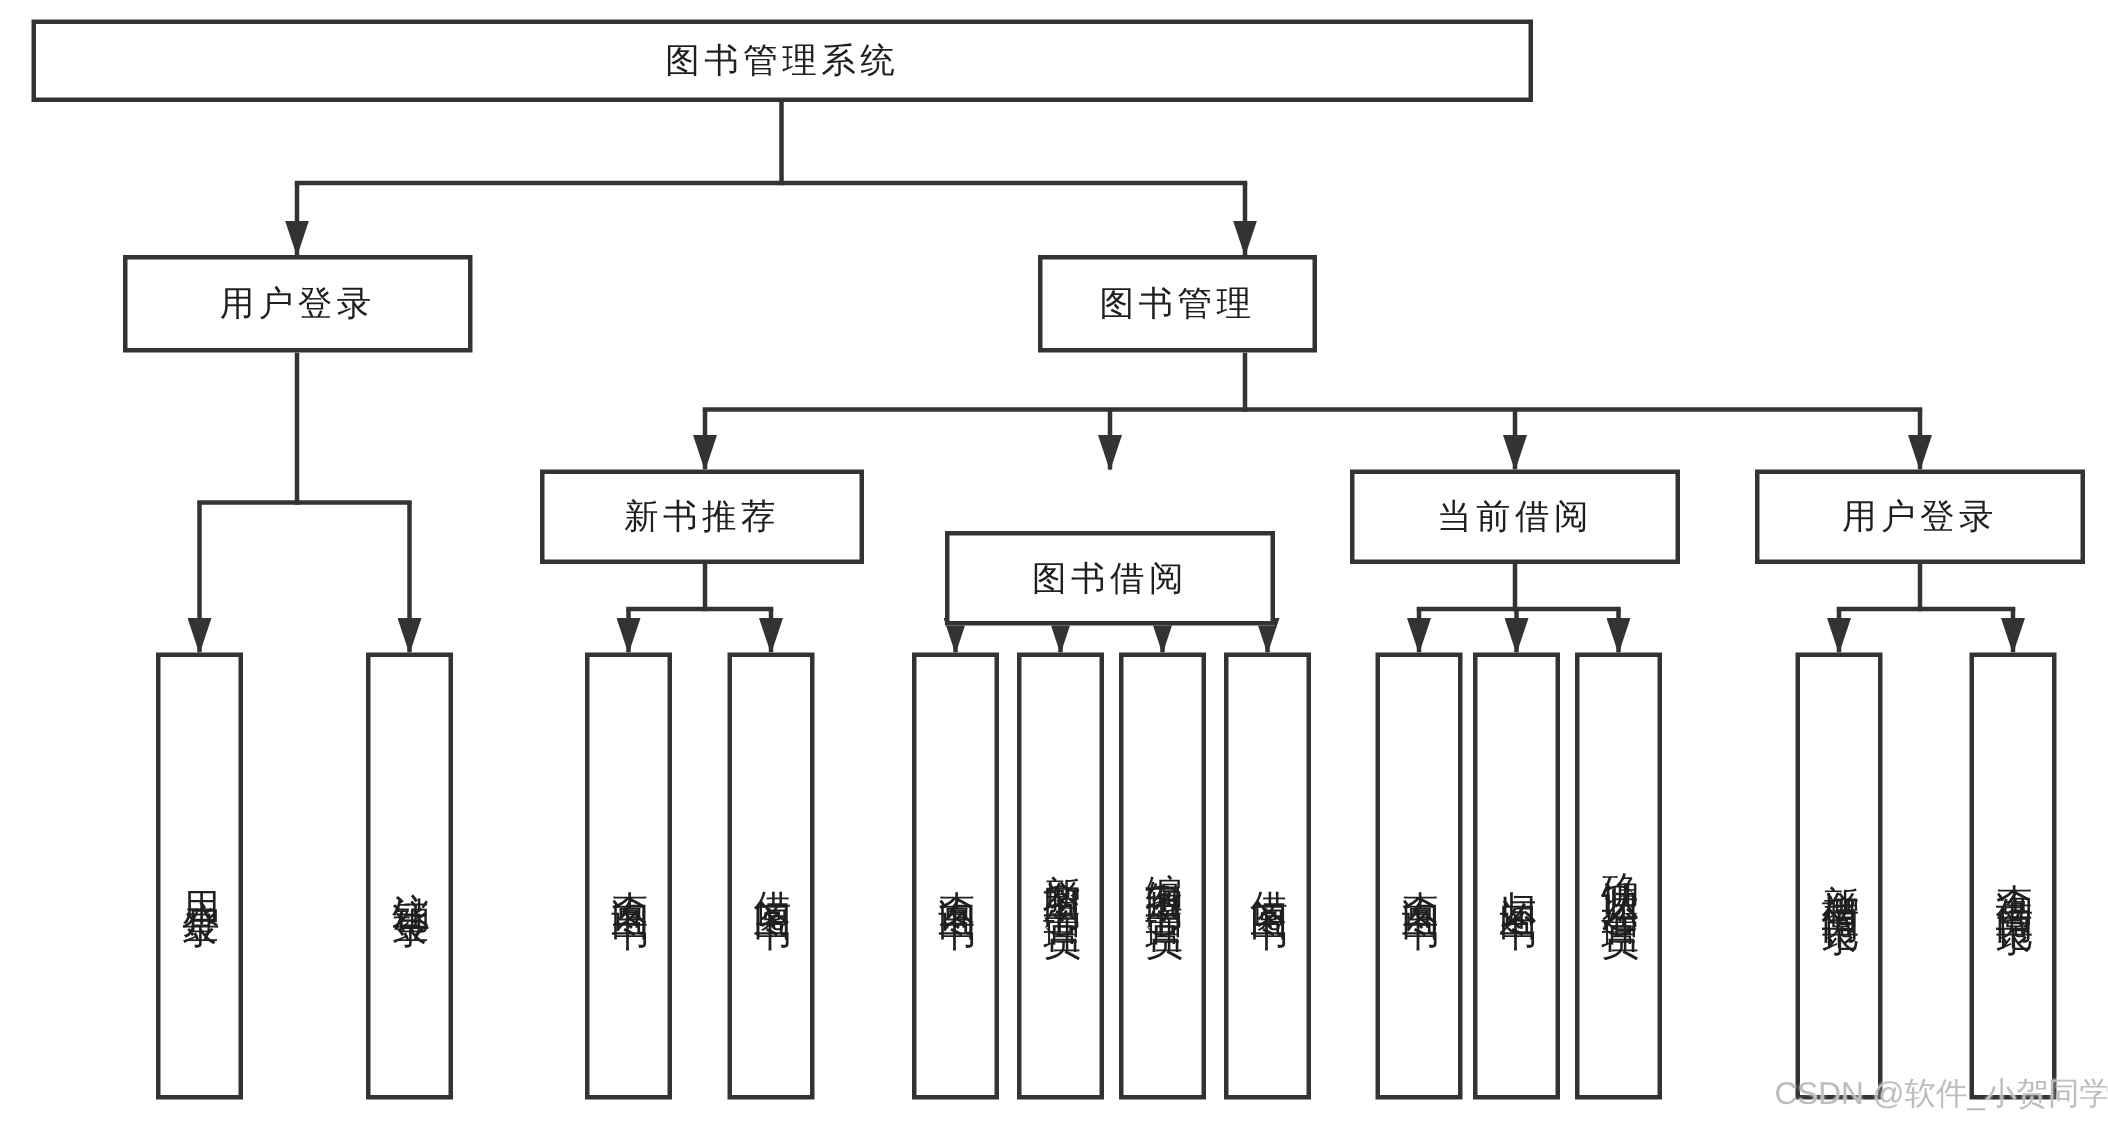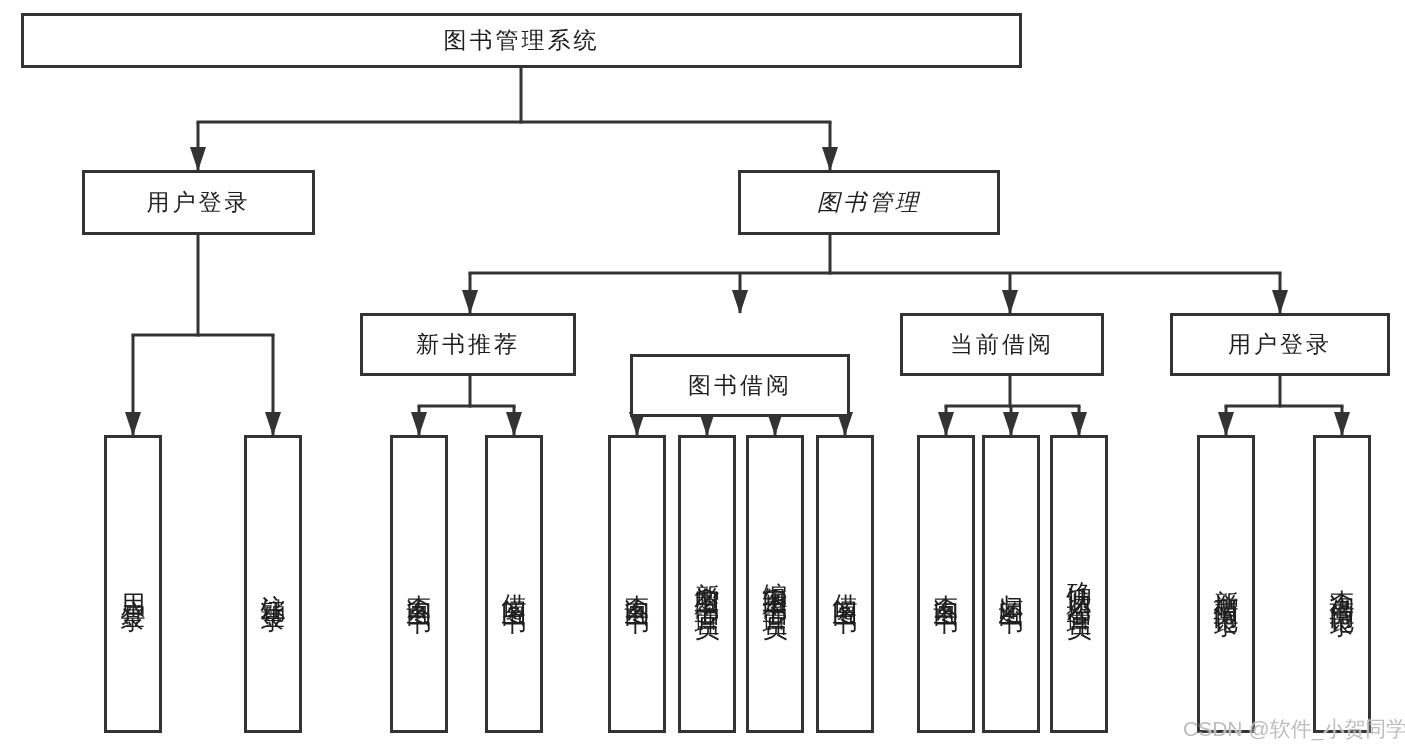--- a/index.html
+++ b/index.html
@@ -105,31 +105,31 @@
     </g>
   </svg>
 
   <div class="node hbox" style="left:21px; top:13px; width:1001px; height:55px;">
     <span class="label">图书管理系统</span>
   </div>
 
   <div class="node hbox" style="left:82px; top:170px; width:233px; height:65px;">
     <span class="label">用户登录</span>
   </div>
-  <div class="node hbox" style="left:738px; top:170px; width:262px; height:65px;font-style:italic;">
+  <div class="node hbox" style="left:692px; top:170px; width:186px; height:65px;">
     <span class="label">图书管理</span>
   </div>
 
   <div class="node hbox" style="left:360px; top:313px; width:216px; height:63px;">
     <span class="label">新书推荐</span>
   </div>
   <div class="node hbox" style="left:630px; top:313px; width:220px; height:63px;margin-top:41px;">
     <span class="label">图书借阅</span>
   </div>
-  <div class="node hbox" style="left:900px; top:313px; width:204px; height:63px;">
+  <div class="node hbox" style="left:900px; top:313px; width:220px; height:63px;">
     <span class="label">当前借阅</span>
   </div>
   <div class="node hbox" style="left:1170px; top:313px; width:220px; height:63px;">
     <span class="label">用户登录</span>
   </div>
 
   <div class="node vbox" style="left:104px; top:435px; width:58px; height:298px;">
     <span class="label">用户登录</span>
   </div>
   <div class="node vbox" style="left:244px; top:435px; width:58px; height:298px;">

